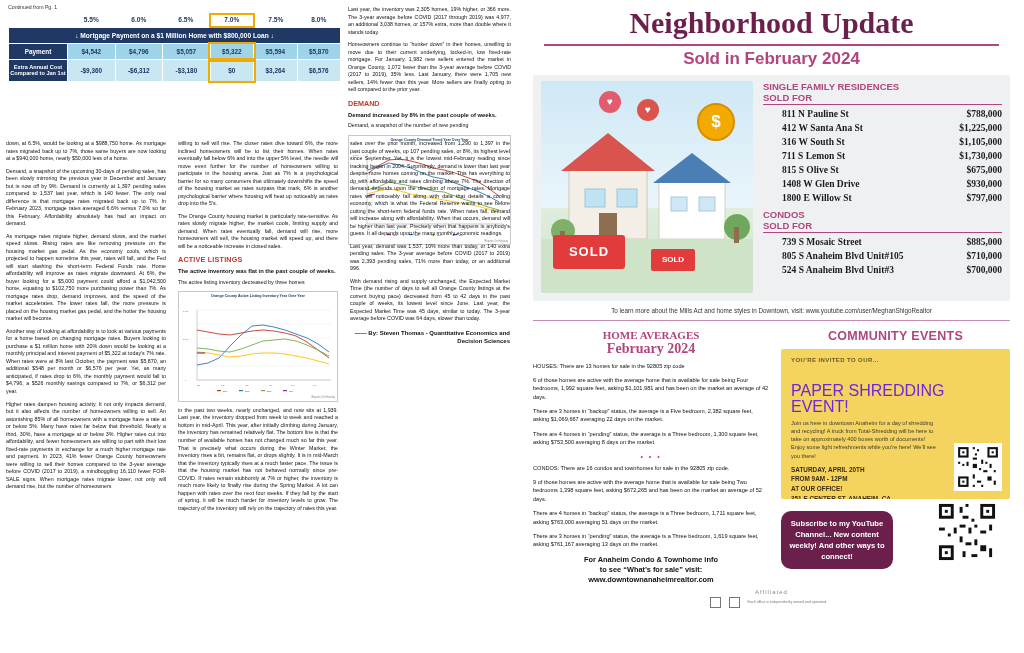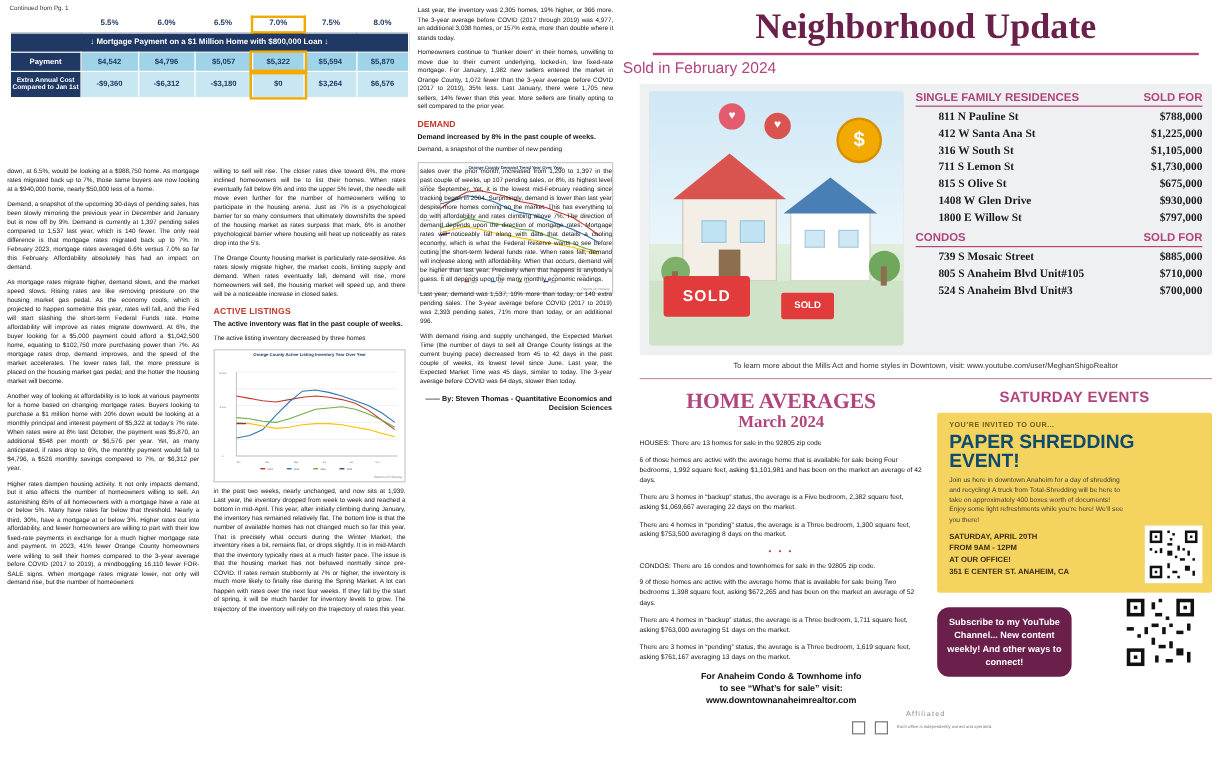--- a/index.html
+++ b/index.html
@@ -50,47 +50,47 @@
   .topblock{position:absolute;left:348px;top:6px;width:163px;font-size:5.3px;line-height:1.42;color:#111;text-align:justify;}
   .topblock p{margin:0 0 5px 0;}
   .topblock .hd-red{color:#c0392b;font-weight:bold;font-size:7.2px;margin:4px 0 2px 0;}
   .topblock .hd-sub{font-weight:bold;font-size:5.8px;margin:0 0 3px 0;}
 
   
   .right{position:absolute;left:519px;top:0;width:505px;height:653px;background:#ffffff;}
 
   .nu-title{text-align:center;color:#6b1f4b;font-weight:bold;font-size:30px;padding-top:6px;font-family:"Liberation Serif",serif;}
   .nu-rule{width:455px;height:1.5px;background:#b1457e;margin:4px auto 3px auto;}
-  .nu-sub{color:#b1457e;font-weight:normal;font-size:13px;margin-bottom:6px;}
+  .nu-sub{text-align:center;color:#b1457e;font-weight:bold;font-size:17px;margin-bottom:6px;}
 
   .sold-panel{position:relative;margin:0 14px;background:#eef0f2;border-radius:2px;padding:6px 8px;height:226px;box-sizing:border-box;display:flex;}
   .sold-art{width:212px;height:212px;border-radius:3px;background:#e9dfcf;position:relative;overflow:hidden;flex:0 0 212px;}
   .listing{flex:1;padding-left:10px;}
-  .lst-hdr{display:flex;justify-content:space-between;border-bottom:1.5px solid #b1457e;padding-bottom:1px;margin-bottom:2px;}
+  .lst-hdr{display:flex;justify-content:space-between;border-bottom:1.5px solid #b1457e;padding-bottom:1px;margin-bottom:2px;flex-direction:column;}
   .lst-hdr span{color:#b1457e;font-weight:bold;font-size:9.5px;}
   .lst-row{display:flex;justify-content:space-between;font-size:9.5px;font-weight:bold;color:#1b1b1b;padding:2px 0;}
   .lst-row .addr{font-family:"Liberation Serif",serif;margin-left:19px;}
   .lst-row .price{font-family:"Liberation Serif",serif;}
   .mills{font-size:6.3px;text-align:center;color:#333;margin:6px 0 6px 0;}
 
   .hr-pink{height:1px;background:#c58fb0;margin:0 14px;}
 
   .two{display:flex;margin:6px 14px 0 14px;}
   .ha{width:236px;}
-  .ha h2{color:#b1457e;text-align:center;font-family:"Liberation Serif",serif;font-size:18px;margin:2px 0 0 0;font-weight:bold;}
+  .ha h2{color:#b1457e;text-align:center;font-family:"Liberation Serif",serif;font-size:11px;margin:2px 0 0 0;font-weight:bold;}
   .ha h3{color:#b1457e;text-align:center;font-family:"Liberation Serif",serif;font-size:14px;margin:0 0 5px 0;font-weight:bold;}
   .ha p{font-size:5.6px;line-height:1.5;color:#111;margin:0 0 6px 0;text-align:left;}
   .ha .dots{text-align:center;color:#b1457e;font-size:7px;margin:2px 0 4px 0;letter-spacing:2px;}
   .ha .cta{text-align:center;font-weight:bold;font-size:7.4px;color:#111;line-height:1.35;margin-top:4px;}
 
   .ce{flex:1;padding-left:12px;}
   .ce h2{color:#b1457e;text-align:center;font-size:12.5px;margin:2px 0 6px 0;font-weight:bold;letter-spacing:.3px;}
   .flyer{background:#f4d35e;border-radius:2px;padding:8px 10px;color:#3b2d12;position:relative;height:150px;box-sizing:border-box;overflow:hidden;}
   .flyer .inv{font-size:6px;font-weight:bold;letter-spacing:.4px;color:#6b5a22;}
-  .flyer .big{font-size:16px;font-weight:bold;line-height:1.02;color:#0c4a6e;margin:3px 0 4px 0;}
+  .flyer .big{font-size:16px;font-weight:normal;line-height:1.02;color:#6d28d9;margin:20px 0 4px 0;}
   .flyer .body{font-size:5.6px;line-height:1.45;color:#3b3b3b;width:148px;}
   .flyer .when{font-size:6.4px;font-weight:bold;color:#3b2d12;line-height:1.5;margin-top:5px;}
   .qr{position:absolute;right:8px;bottom:8px;width:44px;height:44px;background:#ffffff;padding:2px;}
   .qr2{position:absolute;right:10px;bottom:20px;width:62px;height:62px;background:#ffffff;padding:2px;}
 
   .sub-box{margin-top:8px;position:relative;height:78px;}
   .sub-pill{position:absolute;left:0;top:4px;width:112px;background:#6b1f4b;color:#fff;border-radius:10px;text-align:center;font-size:7.6px;font-weight:bold;line-height:1.45;padding:7px 5px;box-sizing:border-box;}
 
   .c21{text-align:center;margin-top:4px;}
   .c21 .name{font-family:"Liberation Serif",serif;font-size:12px;color:#6b6b6b;letter-spacing:3px;}
@@ -363,39 +363,39 @@
       </div>
     </div>
 
     <div class="mills">To learn more about the Mills Act and home styles in Downtown, visit: www.youtube.com/user/MeghanShigoRealtor</div>
     <div class="hr-pink"></div>
 
     <div class="two">
 
       <div class="ha">
         <h2>HOME AVERAGES</h2>
-        <h3>March 2024</h3>
+        <h3>February 2024</h3>
         <p>HOUSES: There are 13 homes for sale in the 92805 zip code</p>
         <p>6 of those homes are active with the average home that is available for sale being Four bedrooms, 1,992 square feet, asking $1,101,981 and has been on the market an average of 42 days.</p>
         <p>There are 3 homes in “backup” status, the average is a Five bedroom, 2,382 square feet, asking $1,069,667 averaging 22 days on the market.</p>
         <p>There are 4 homes in “pending” status, the average is a Three bedroom, 1,300 square feet, asking $753,500 averaging 8 days on the market.</p>
         <div class="dots">• • •</div>
         <p>CONDOS: There are 16 condos and townhomes for sale in the 92805 zip code.</p>
         <p>9 of those homes are active with the average home that is available for sale being Two bedrooms 1,398 square feet, asking $672,265 and has been on the market an average of 52 days.</p>
         <p>There are 4 homes in “backup” status, the average is a Three bedroom, 1,711 square feet, asking $763,000 averaging 51 days on the market.</p>
         <p>There are 3 homes in “pending” status, the average is a Three bedroom, 1,619 square feet, asking $761,167 averaging 13 days on the market.</p>
         <div class="cta">
           <div>For Anaheim Condo &amp; Townhome info</div>
           <div>to see “What’s for sale” visit:</div>
           <div>www.downtownanaheimrealtor.com</div>
         </div>
       </div>
 
       <div class="ce">
-        <h2>SATURDAY EVENTS</h2>
+        <h2>COMMUNITY EVENTS</h2>
 
         <div class="flyer">
           <div class="inv">YOU’RE INVITED TO OUR...</div>
           <div class="big">PAPER SHREDDING EVENT!</div>
           <div class="body">Join us here in downtown Anaheim for a day of shredding and recycling! A truck from Total-Shredding will be here to take on approximately 400 boxes worth of documents! Enjoy some light refreshments while you’re here! We’ll see you there!</div>
           <div class="when">
             <div>SATURDAY, APRIL 20TH</div>
             <div>FROM 9AM - 12PM</div>
             <div>AT OUR OFFICE!</div>
             <div>351 E CENTER ST. ANAHEIM, CA</div>

